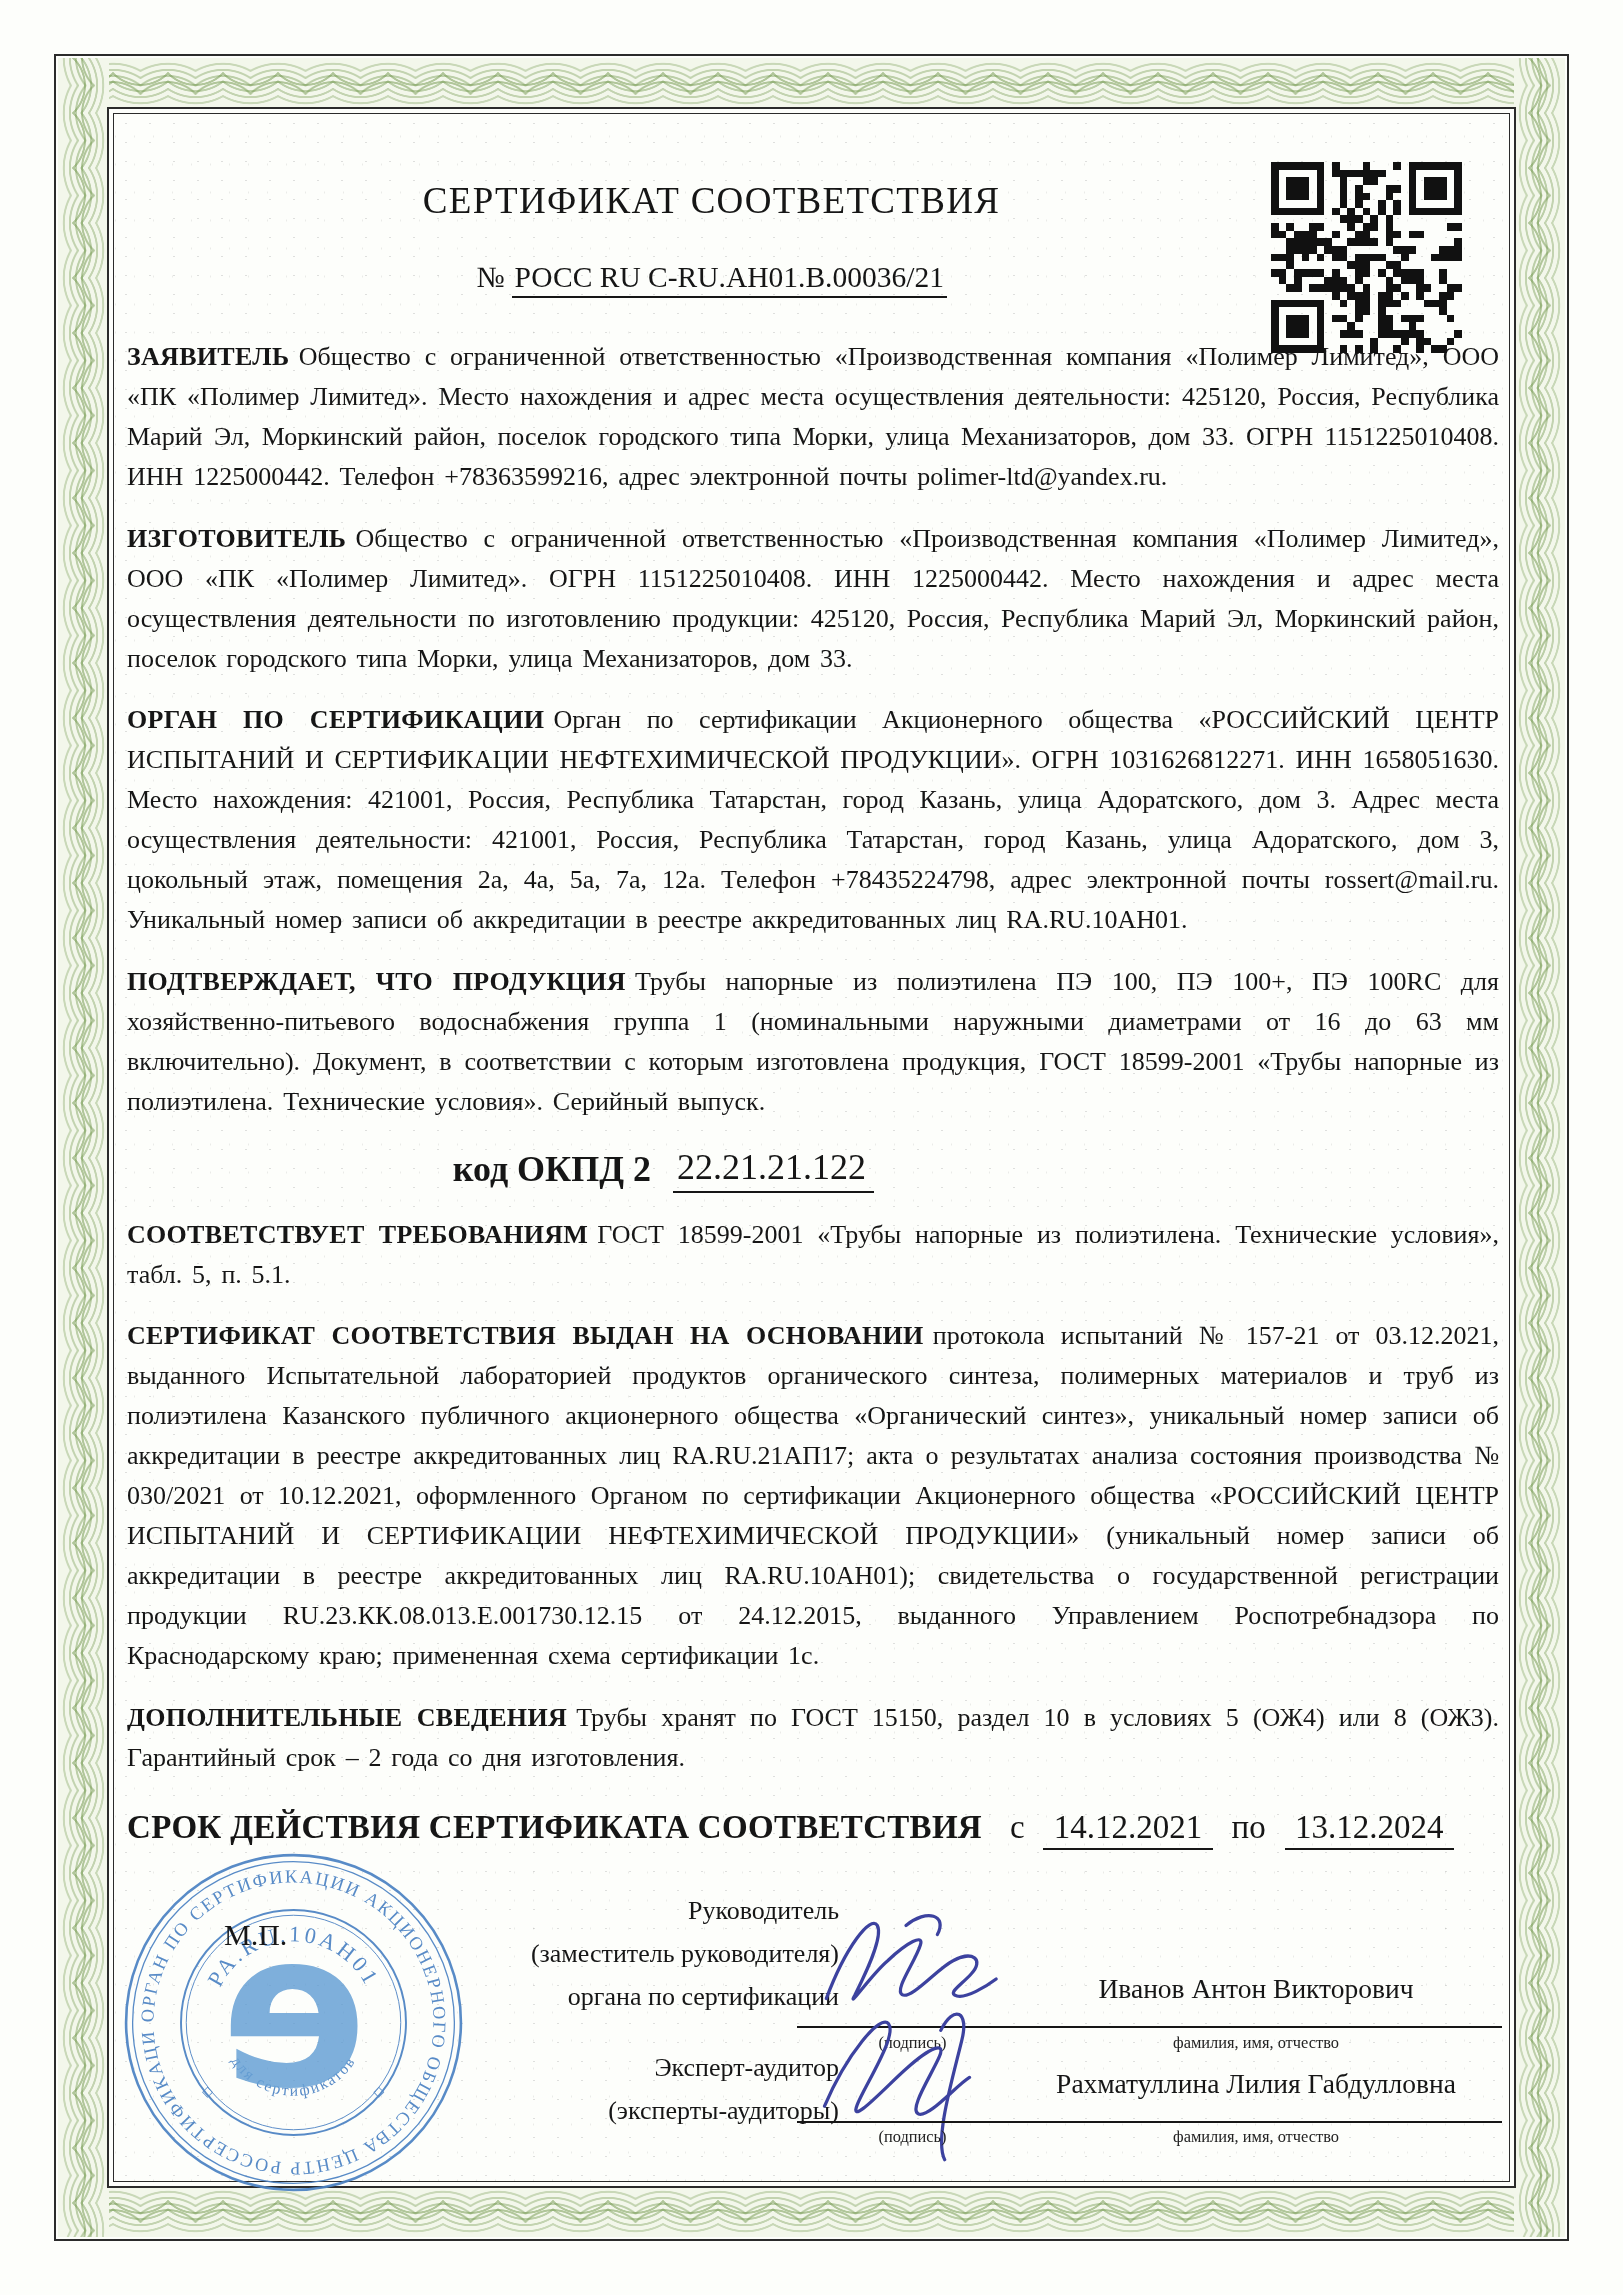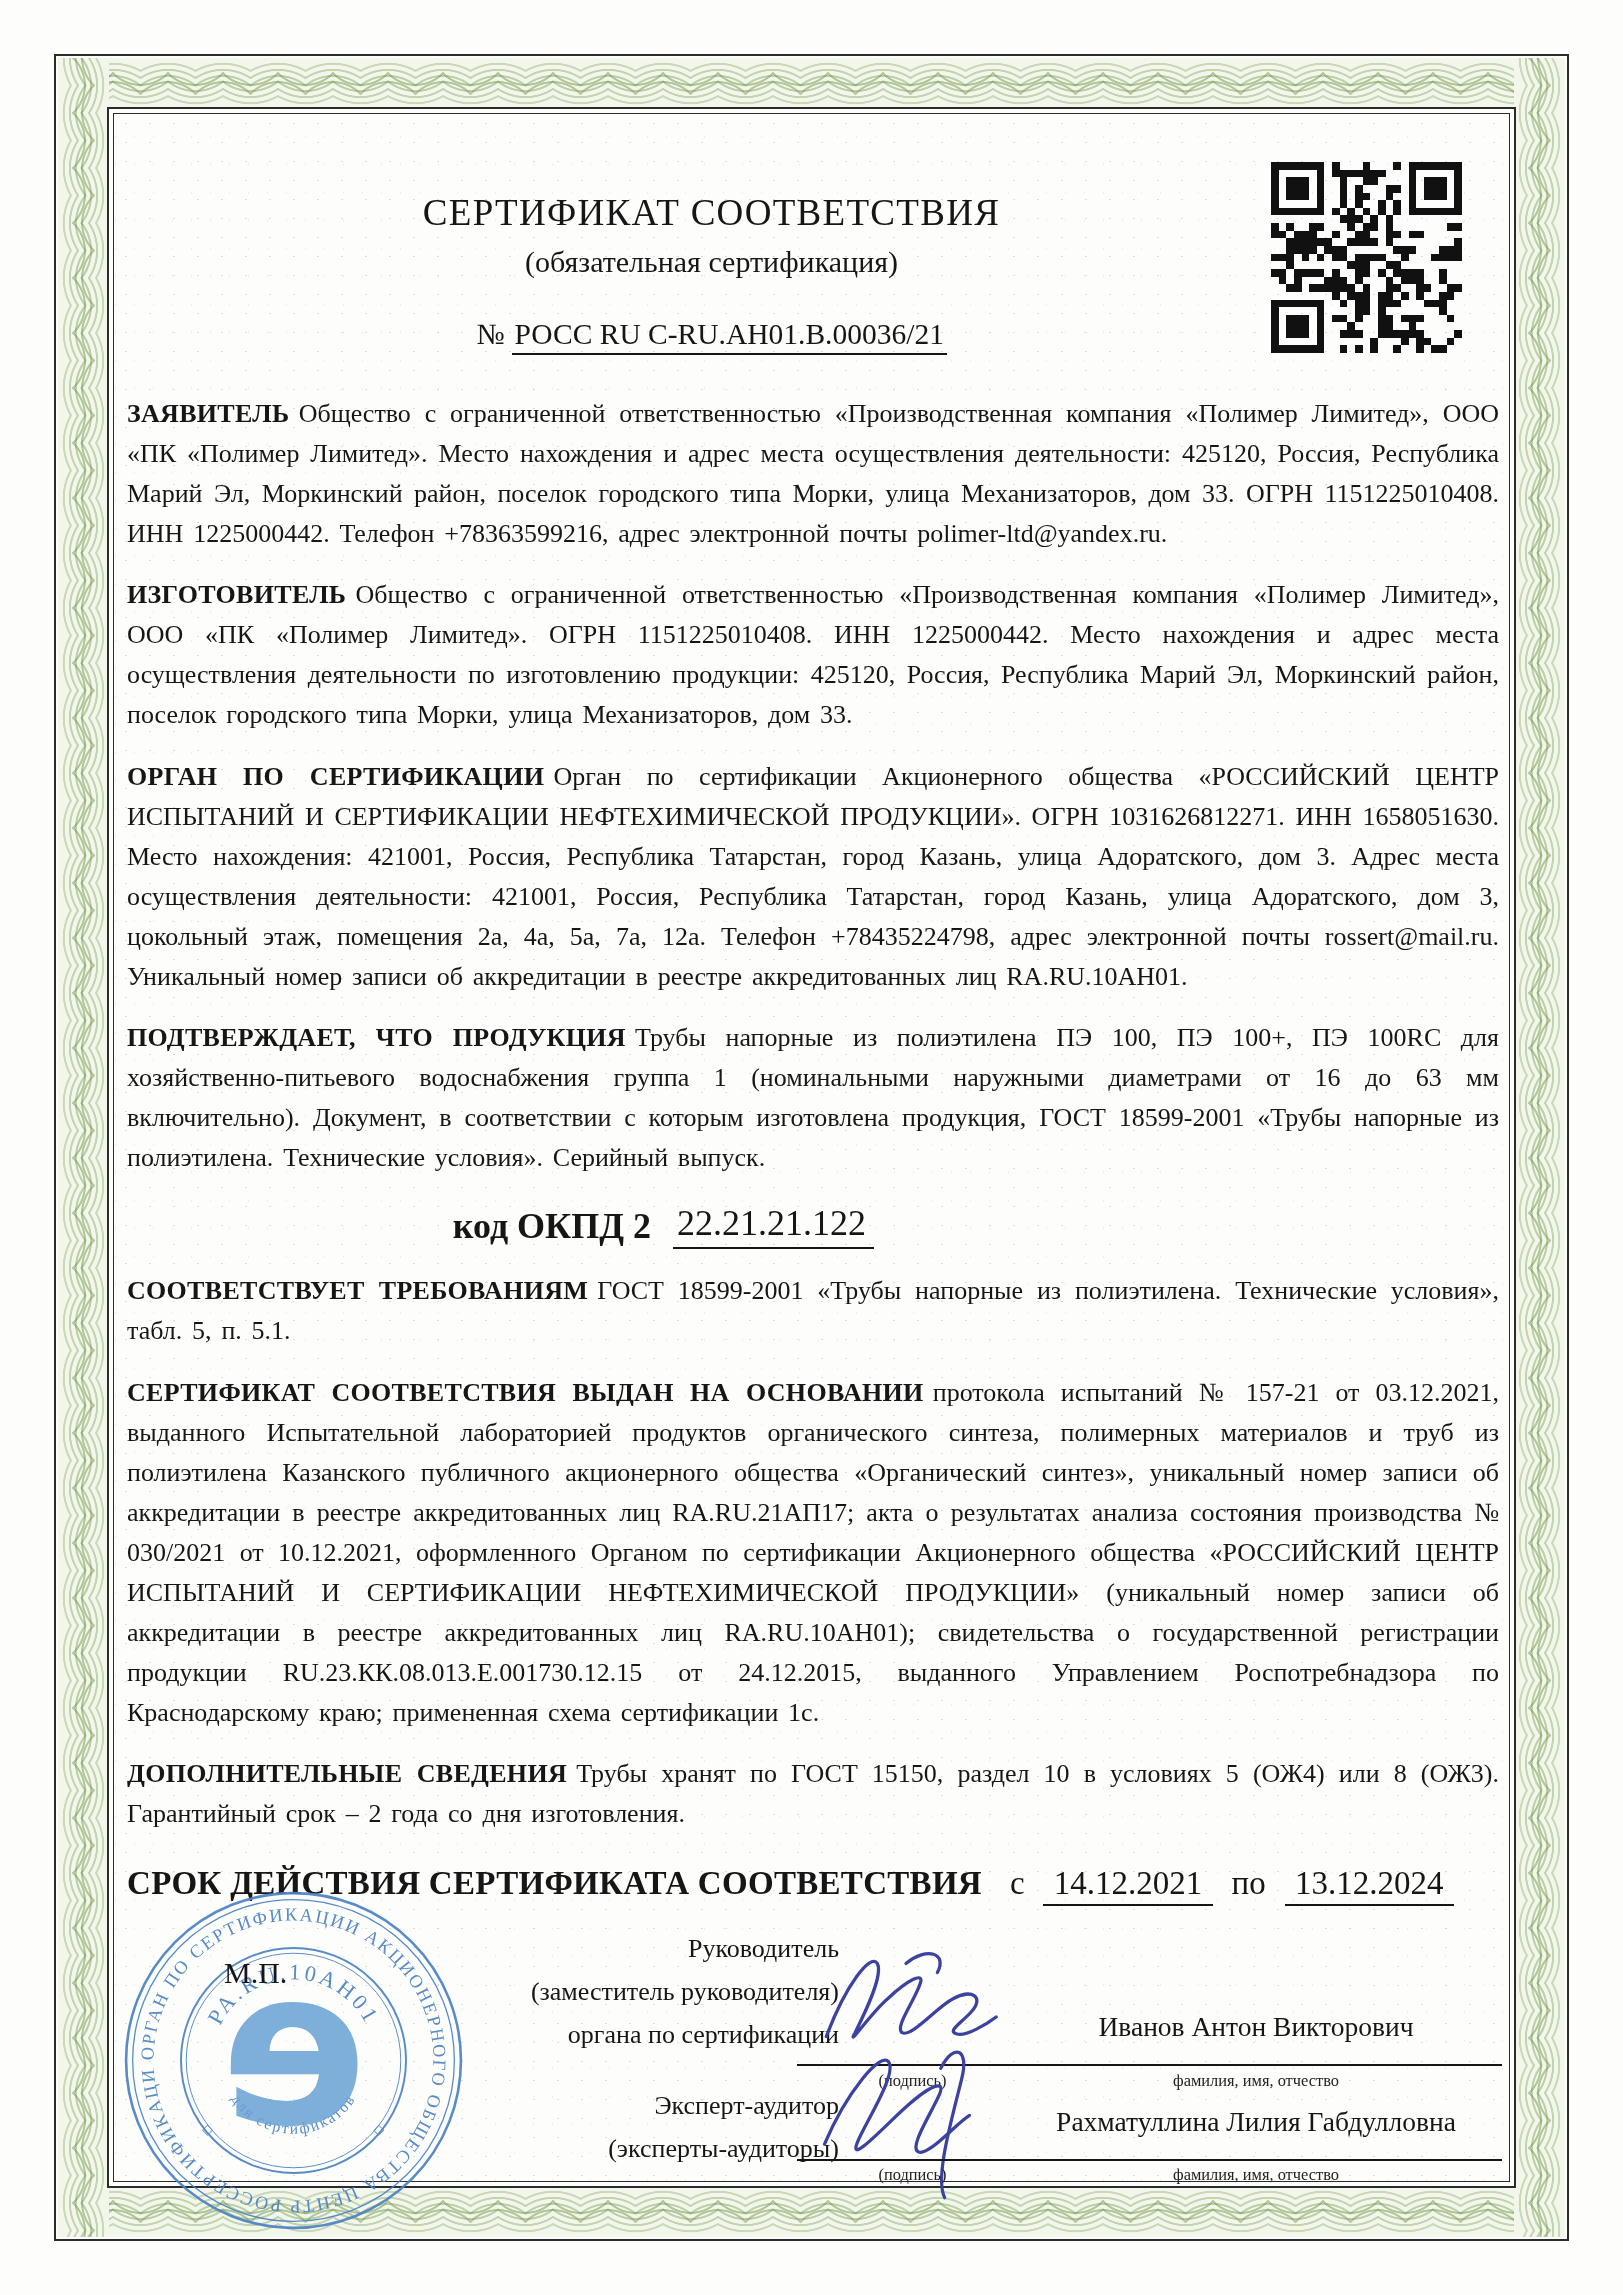--- a/index.html
+++ b/index.html
@@ -26,21 +26,21 @@
   .frame2{position:absolute;inset:107px;border:2px solid #2b2b2b;}
   .frame3{position:absolute;inset:113px;border:1.3px solid #2b2b2b;
     background-image:
       radial-gradient(rgba(45,45,45,.15) 1px, transparent 1.1px),
       radial-gradient(rgba(45,45,45,.09) 0.8px, transparent 0.9px);
     background-size:24px 19px,19px 28px;background-position:0 0,11px 8.5px;}
   
   .content{position:absolute;left:127px;right:124px;top:128px;bottom:117px;
     display:flex;flex-direction:column;}
   .head-block{margin:51px 203px 43px 0;text-align:center;}
-  .title{font-size:37px;letter-spacing:1.3px;margin-top:12px;}
+  .title{font-size:37px;letter-spacing:1.3px;}
   .subtitle{font-size:30px;margin-top:10.5px;}
   .numline{font-size:29.5px;margin-top:39px;white-space:nowrap;}
   .numline .num{border-bottom:2.6px solid #161616;padding:0 2.6px 3.3px 2.6px;}
   .qr{position:absolute;top:34px;right:37px;width:191px;height:191px;}
   .qr svg{width:100%;height:100%;fill:#111;}
   .para{font-size:26px;line-height:40px;text-align:justify;margin:0 0 21.6px 0;word-spacing:3.3px;}
   .lbl{font-weight:bold;margin-right:9.2px;letter-spacing:0.3px;}
   .code-row{display:flex;align-items:center;font-size:36px;margin:2.6px 0 22px 0;}
   .code-label{width:524px;text-align:right;font-weight:bold;}
   .code-value{margin-left:22px;border-bottom:2.6px solid #161616;padding:0 7.9px 2.6px 3.9px;}
@@ -389,21 +389,20 @@
           <rect x="11" y="24" width="1" height="1"></rect>
           <rect x="13" y="24" width="1" height="1"></rect>
           <rect x="16" y="24" width="1" height="1"></rect>
           <rect x="19" y="24" width="1" height="1"></rect>
           <rect x="21" y="24" width="1" height="1"></rect>
           <rect x="22" y="24" width="1" height="1"></rect>
         </svg></div>
 
     <div class="head-block">
       <div class="title">СЕРТИФИКАТ СООТВЕТСТВИЯ</div>
-      <div class="subtitle">(обязательная сертификация)</div>
       <div class="numline">
         <span>№</span>
         <span class="num">РОСС RU C-RU.АН01.В.00036/21</span>
       </div>
     </div>
 
     <p class="para"><b class="lbl">ЗАЯВИТЕЛЬ</b><span>Общество с ограниченной ответственностью «Производственная компания «Полимер Лимитед», ООО «ПК «Полимер Лимитед». Место нахождения и адрес места осуществления деятельности: 425120, Россия, Республика Марий Эл, Моркинский район, поселок городского типа Морки, улица Механизаторов, дом 33. ОГРН 1151225010408. ИНН 1225000442. Телефон +78363599216, адрес электронной почты polimer-ltd@yandex.ru.</span></p>
 
     <p class="para"><b class="lbl">ИЗГОТОВИТЕЛЬ</b><span>Общество с ограниченной ответственностью «Производственная компания «Полимер Лимитед», ООО «ПК «Полимер Лимитед». ОГРН 1151225010408. ИНН 1225000442. Место нахождения и адрес места осуществления деятельности по изготовлению продукции: 425120, Россия, Республика Марий Эл, Моркинский район, поселок городского типа Морки, улица Механизаторов, дом 33.</span></p>
 

